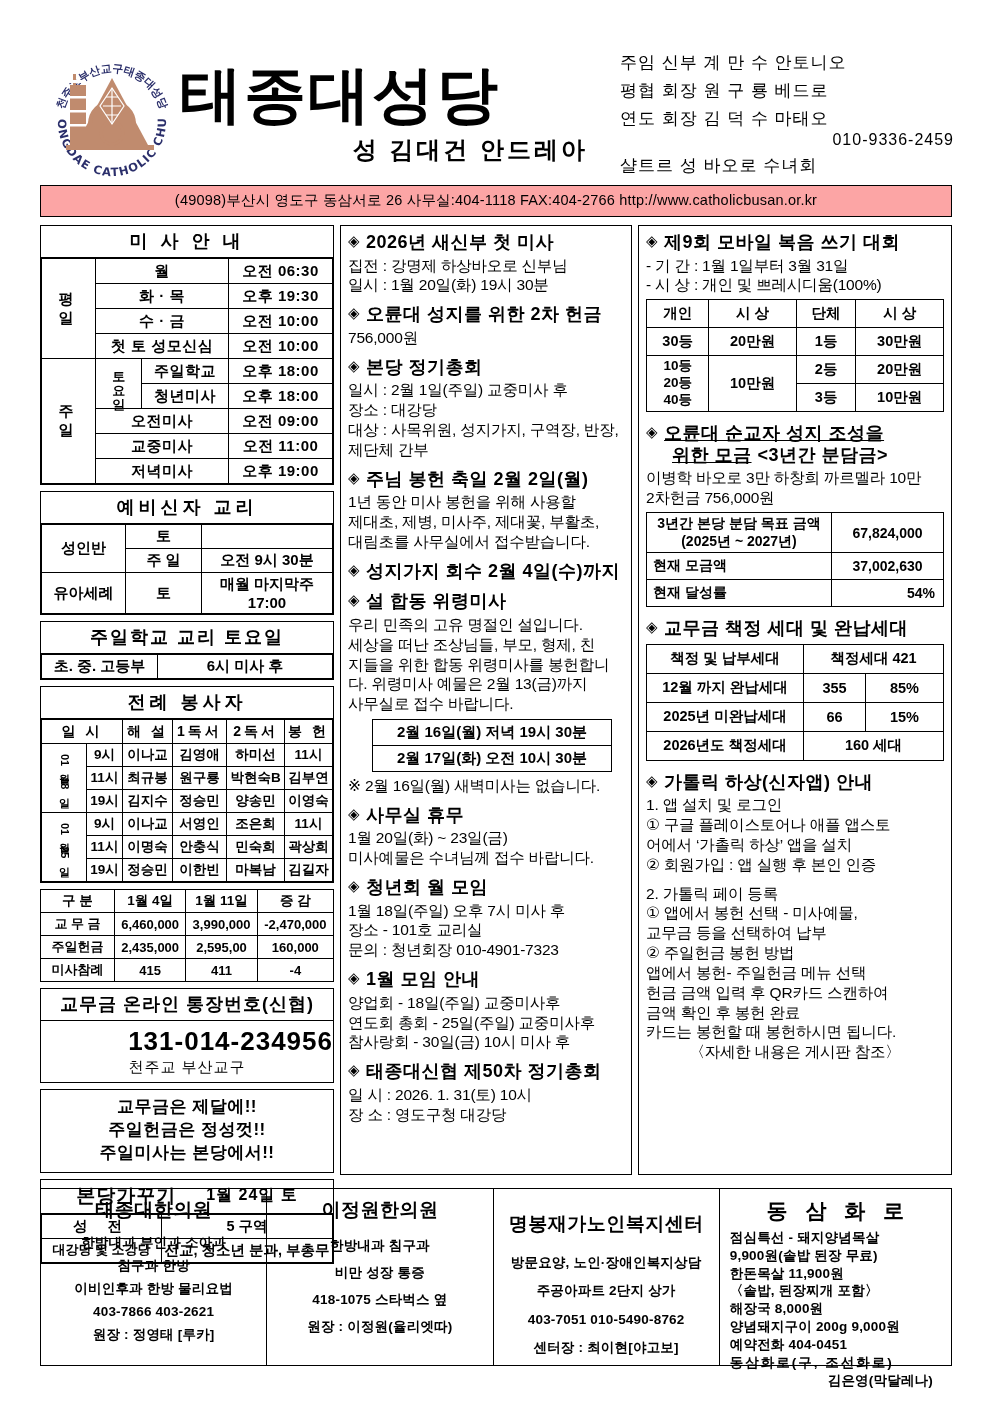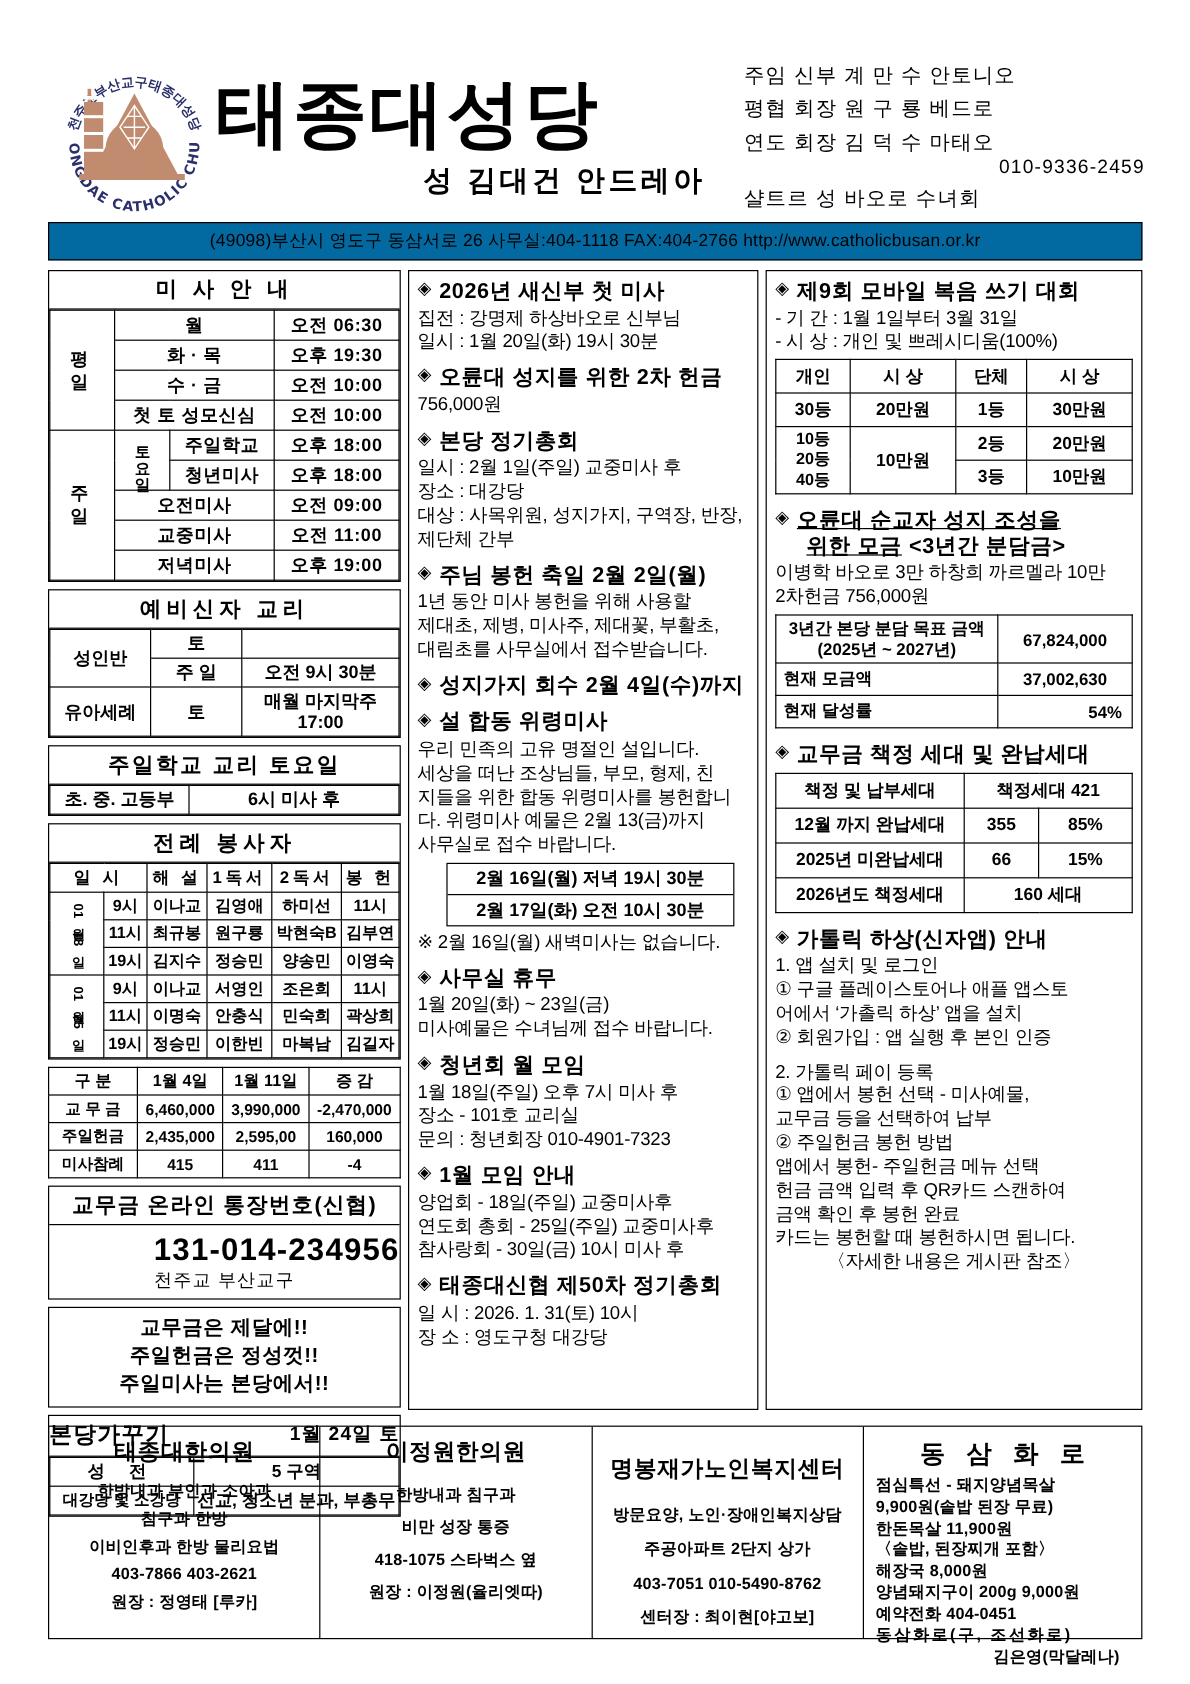--- a/index.html
+++ b/index.html
@@ -20,21 +20,21 @@
     font-size: 62px; font-weight: 700; letter-spacing: 2px; line-height: 1;
     font-family: "DejaVu Sans", sans-serif;
   }
   .church-sub { font-size: 24px; font-weight: 700; letter-spacing: 3px; text-align: right; margin-top: 8px; padding-right: 12px; }
   .clergy { flex: 1; padding-top: 14px; padding-left: 20px; font-size: 17px; line-height: 1.0; }
   .clergy div { margin-bottom: 11px; letter-spacing: 1px; }
   .clergy .phone { text-align: right; padding-right: 18px; font-size: 16px; margin-top: -6px; margin-bottom: 9px; font-family: "Liberation Sans", sans-serif; }
 
   
   .addrbar {
-    margin: 0 40px; border: 1.5px solid #000; background: #0369a1;
+    margin: 0 40px; border: 1.5px solid #000; background: #fca5a5;
     text-align: center; font-size: 14.5px; padding: 5px 0 6px; letter-spacing: 0.2px;
   }
 
   
   .main { display: flex; margin: 8px 40px 0 40px; gap: 6px; height: 950px; }
   .col { display: flex; flex-direction: column; }
   .col-left { flex: 0 0 294px; }
   .col-mid  { flex: 0 0 292px; border: 1.6px solid #000; padding: 6px 7px 0 7px; }
   .col-right{ flex: 1; border: 1.6px solid #000; padding: 6px 7px 0 7px; }
 
@@ -69,21 +69,21 @@
   .fin .hd { font-size: 13.5px; }
 
   
   .acct-num { text-align: right; font-size: 26px; font-weight: 700; letter-spacing: 1px; padding-top: 5px; }
   .acct-sub { text-align: center; font-size: 15px; padding: 1px 0 5px; letter-spacing: 1px; }
 
   
   .slogan { text-align: center; font-size: 17px; font-weight: 700; line-height: 1.35; padding: 6px 0 7px; letter-spacing: 0.5px; }
 
   
-  .care-title { display: flex; align-items: center; justify-content: space-between; gap: 30px; border-bottom: 1.3px solid #000; padding: 3px 0 4px; }
+  .care-title { display: flex; align-items: center; justify-content: center; gap: 30px; border-bottom: 1.3px solid #000; padding: 3px 0 4px; }
   .care-title .t1 { font-size: 19px; font-weight: 700; letter-spacing: 1px; }
   .care-title .t2 { font-size: 16px; font-weight: 700; letter-spacing: 1px; }
   .care td { height: 24px; font-size: 14.5px; }
   .care .k { width: 120px; letter-spacing: 8px; }
   .care .k2 { width: 120px; letter-spacing: 0; font-size: 13px; }
 
   
   .notice { margin-bottom: 9px; }
   .nhead { display: flex; align-items: flex-start; gap: 6px; font-size: 18px; font-weight: 700; letter-spacing: 0.5px; line-height: 1.2; }
   .nhead .dia { flex: 0 0 auto; font-size: 15px; line-height: 1.25; }

